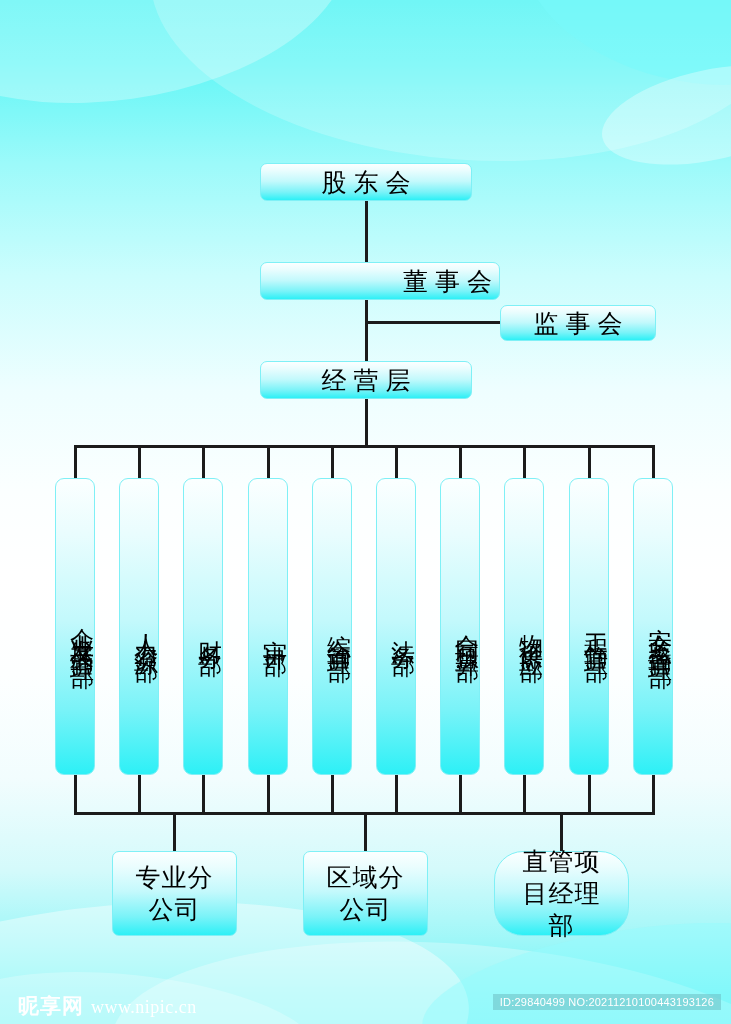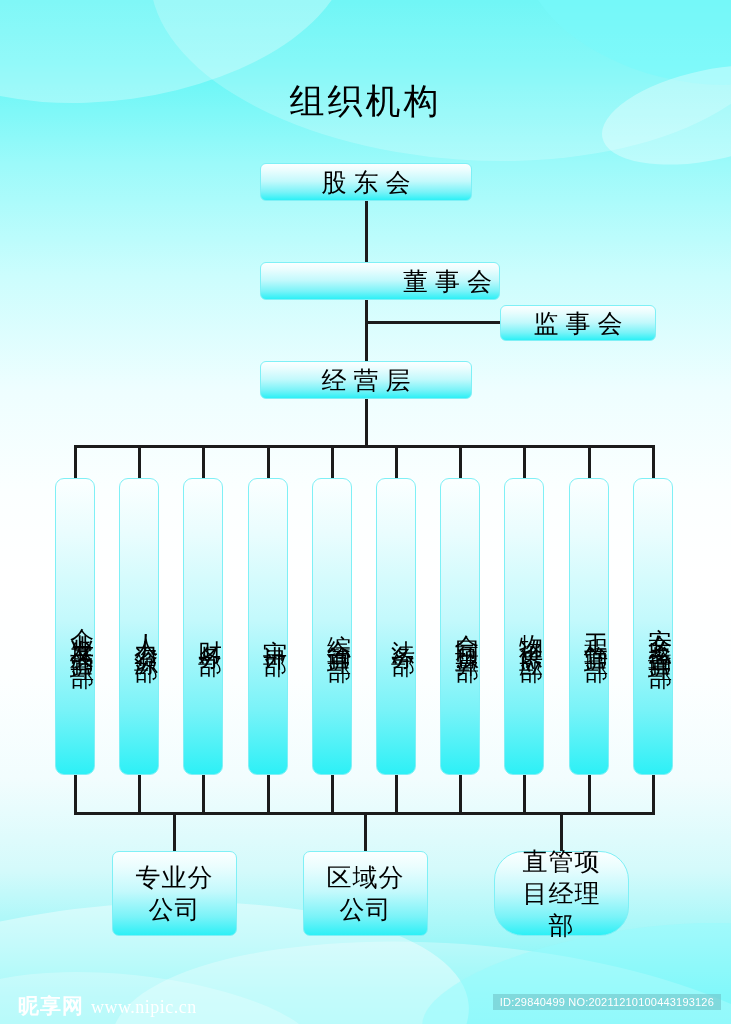--- a/index.html
+++ b/index.html
@@ -78,21 +78,20 @@
     display: flex;
     align-items: center;
     justify-content: center;
   }
 
   .top-node {
     font-size: 25px;
     letter-spacing: 7px;
     text-indent: 7px;
     font-weight: 400;
-    border-radius: 6px;
   }
 
   
   .dept {
     border-radius: 9px;
     writing-mode: vertical-rl;
     text-orientation: upright;
     font-size: 24px;
     line-height: 1.05;
     letter-spacing: 6px;
@@ -169,21 +168,20 @@
 
   <div class="swoosh sw1"></div>
   <div class="swoosh sw2"></div>
   <div class="swoosh sw3"></div>
   <div class="swoosh sw4"></div>
   <div class="swoosh sw5"></div>
   <div class="swoosh sw6"></div>
   <div class="swoosh sw7"></div>
   <div class="swoosh sw8"></div>
 
-  <div id="page-title">组织机构</div>
 
   <div id="chart-layer">
       <div class="node top-node" style="left: 260px; top: 163px; width: 212px; height: 38px;">
         <span>股东会</span>
       </div>
       <div class="node top-node" style="left: 260px; top: 262px; width: 240px; height: 38px; justify-content: flex-end;">
         <span>董事会</span>
       </div>
       <div class="node top-node" style="left: 500px; top: 305px; width: 156px; height: 36px;">
         <span>监事会</span>

